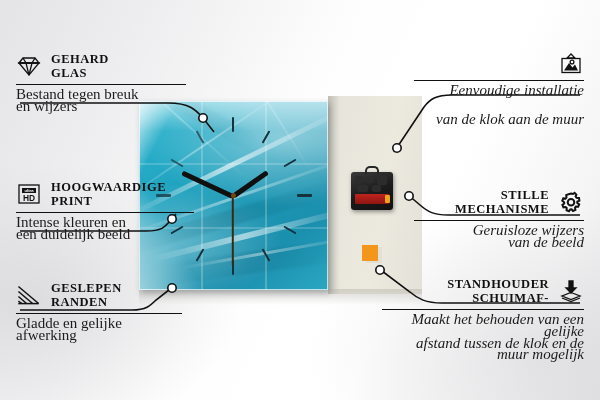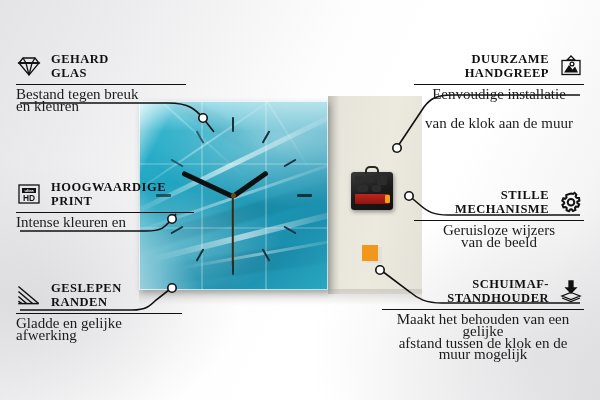--- a/index.html
+++ b/index.html
@@ -152,21 +152,21 @@
   .f-desc{
     font-family:"Liberation Serif", serif;
     font-size:15px; line-height:11.6px; color:#1b1b1b; margin-top:4px;
   }
   .left .f-head{ justify-content:flex-start;}
   .left .f-title{ text-align:left;}
   .left .f-desc{ text-align:left;}
   .right{ text-align:right;}
   .right .f-head{ justify-content:flex-end;}
   .right .f-title{ text-align:right;}
-  .right .f-desc{ text-align:center;}
+  .right .f-desc{ text-align:right;font-style:italic;}
   .ico{ width:26px; height:24px; flex:0 0 26px; display:block;text-align:right;}
   .ico svg{ display:block; width:100%; height:100%;}
 </style>
 </head>
 <body>
 
 <div id="stage">
 
   <div class="bg-sweep"></div>
   <div class="bg-sweep2"></div>
@@ -253,40 +253,41 @@
         </g>
           </svg>
       </span>
       <div>
         <div class="f-title">GEHARD</div>
         <div class="f-title">GLAS</div>
       </div>
     </div>
     <div class="f-rule"></div>
     <div class="f-desc">Bestand tegen breuk</div>
-    <div class="f-desc" style="margin-top:0">en kleuren</div>
+    <div class="f-desc" style="margin-top:0">en wijzers</div>
   </div>
 
   <div class="feature left" style="left:16px;top:180px;width:178px;">
     <div class="f-head">
       <span class="ico">
         <svg viewBox="0 0 26 24">
           <rect x="3" y="3" width="20" height="18" fill="none" stroke="#111" stroke-width="1.3"></rect>
           <rect x="6" y="6" width="14" height="5" fill="#111"></rect>
           <text x="13" y="10.3" font-family="Liberation Sans, sans-serif" font-size="4.2" fill="#fff" text-anchor="middle" font-weight="bold">ultra</text>
           <text x="13" y="18.6" font-family="Liberation Sans, sans-serif" font-size="8.4" fill="#111" text-anchor="middle" font-weight="bold">HD</text>
         </svg>
       </span>
       <div>
         <div class="f-title">HOOGWAARDIGE</div>
         <div class="f-title">PRINT</div>
       </div>
     </div>
     <div class="f-rule"></div>
     <div class="f-desc">Intense kleuren en</div>
+    <div class="f-desc" style="margin-top:0">een duidelijk beeld</div>
   </div>
 
   <div class="feature left" style="left:16px;top:281px;width:166px;">
     <div class="f-head">
       <span class="ico">
         <svg viewBox="0 0 26 24">
             <g stroke="#111" stroke-width="1.5" stroke-linecap="square">
           <path d="M3,4 L22,20"></path>
               <path d="M3,9 L16,20"></path>
               <path d="M3,14 L10,20"></path>
@@ -299,24 +300,20 @@
         <div class="f-title">GESLEPEN</div>
         <div class="f-title">RANDEN</div>
       </div>
     </div>
     <div class="f-rule"></div>
     <div class="f-desc">Gladde en gelijke afwerking</div>
   </div>
 
   <div class="feature right" style="left:414px;top:52px;width:170px;">
     <div class="f-head">
-      <div>
-        <div class="f-title">DUURZAME</div>
-        <div class="f-title">HANDGREEP</div>
-      </div>
       <span class="ico">
         <svg viewBox="0 0 26 24">
             <g fill="none" stroke="#111" stroke-width="1.3">
           <path d="M13,2 L9,6 L17,6 Z"></path>
           <rect x="4" y="6.5" width="18" height="14"></rect>
           <path d="M6,18.5 L11,11 L14.5,15.5 L17,12.5 L20,18.5 Z" fill="#111" stroke="none"></path>
           <circle cx="14" cy="10" r="1.9"></circle>
         </g>
           </svg>
       </span>
@@ -342,22 +339,22 @@
       </span>
     </div>
     <div class="f-rule"></div>
     <div class="f-desc">Geruisloze wijzers</div>
     <div class="f-desc" style="margin-top:0">van de beeld</div>
   </div>
 
   <div class="feature right" style="left:382px;top:277px;width:202px;">
     <div class="f-head">
       <div>
+        <div class="f-title">STANDHOUDER</div>
         <div class="f-title">SCHUIMAF-</div>
-        <div class="f-title">STANDHOUDER</div>
       </div>
       <span class="ico">
         <svg viewBox="0 0 26 24">
             <g fill="none" stroke="#111" stroke-width="1.3">
           <path d="M11,2 L15,2 L15,9 L18,9 L13,14 L8,9 L11,9 Z" fill="#111" stroke="#111"></path>
           <path d="M13,13.5 L22,17 L13,20.5 L4,17 Z"></path>
           <path d="M4,19 L13,22.5 L22,19"></path>
         </g>
           </svg>
       </span>

